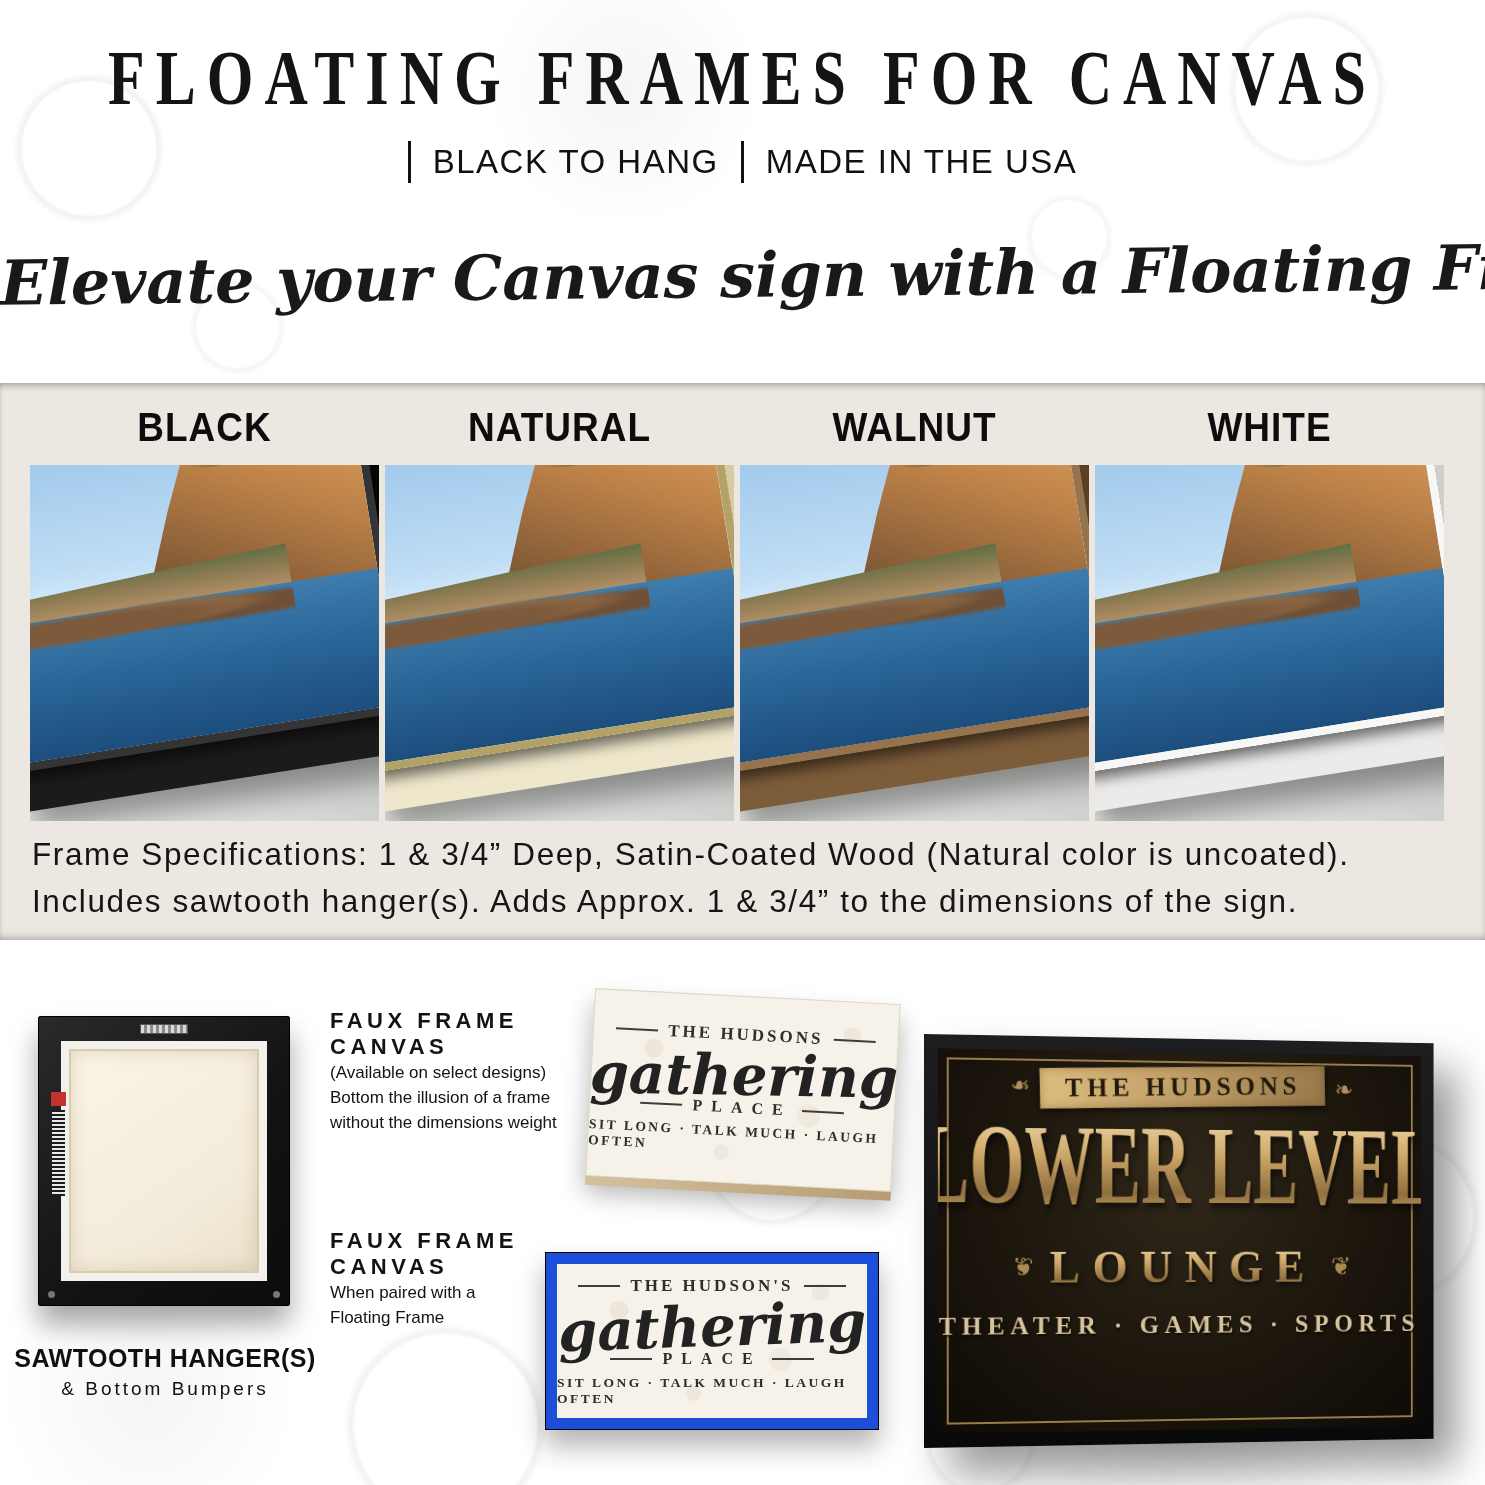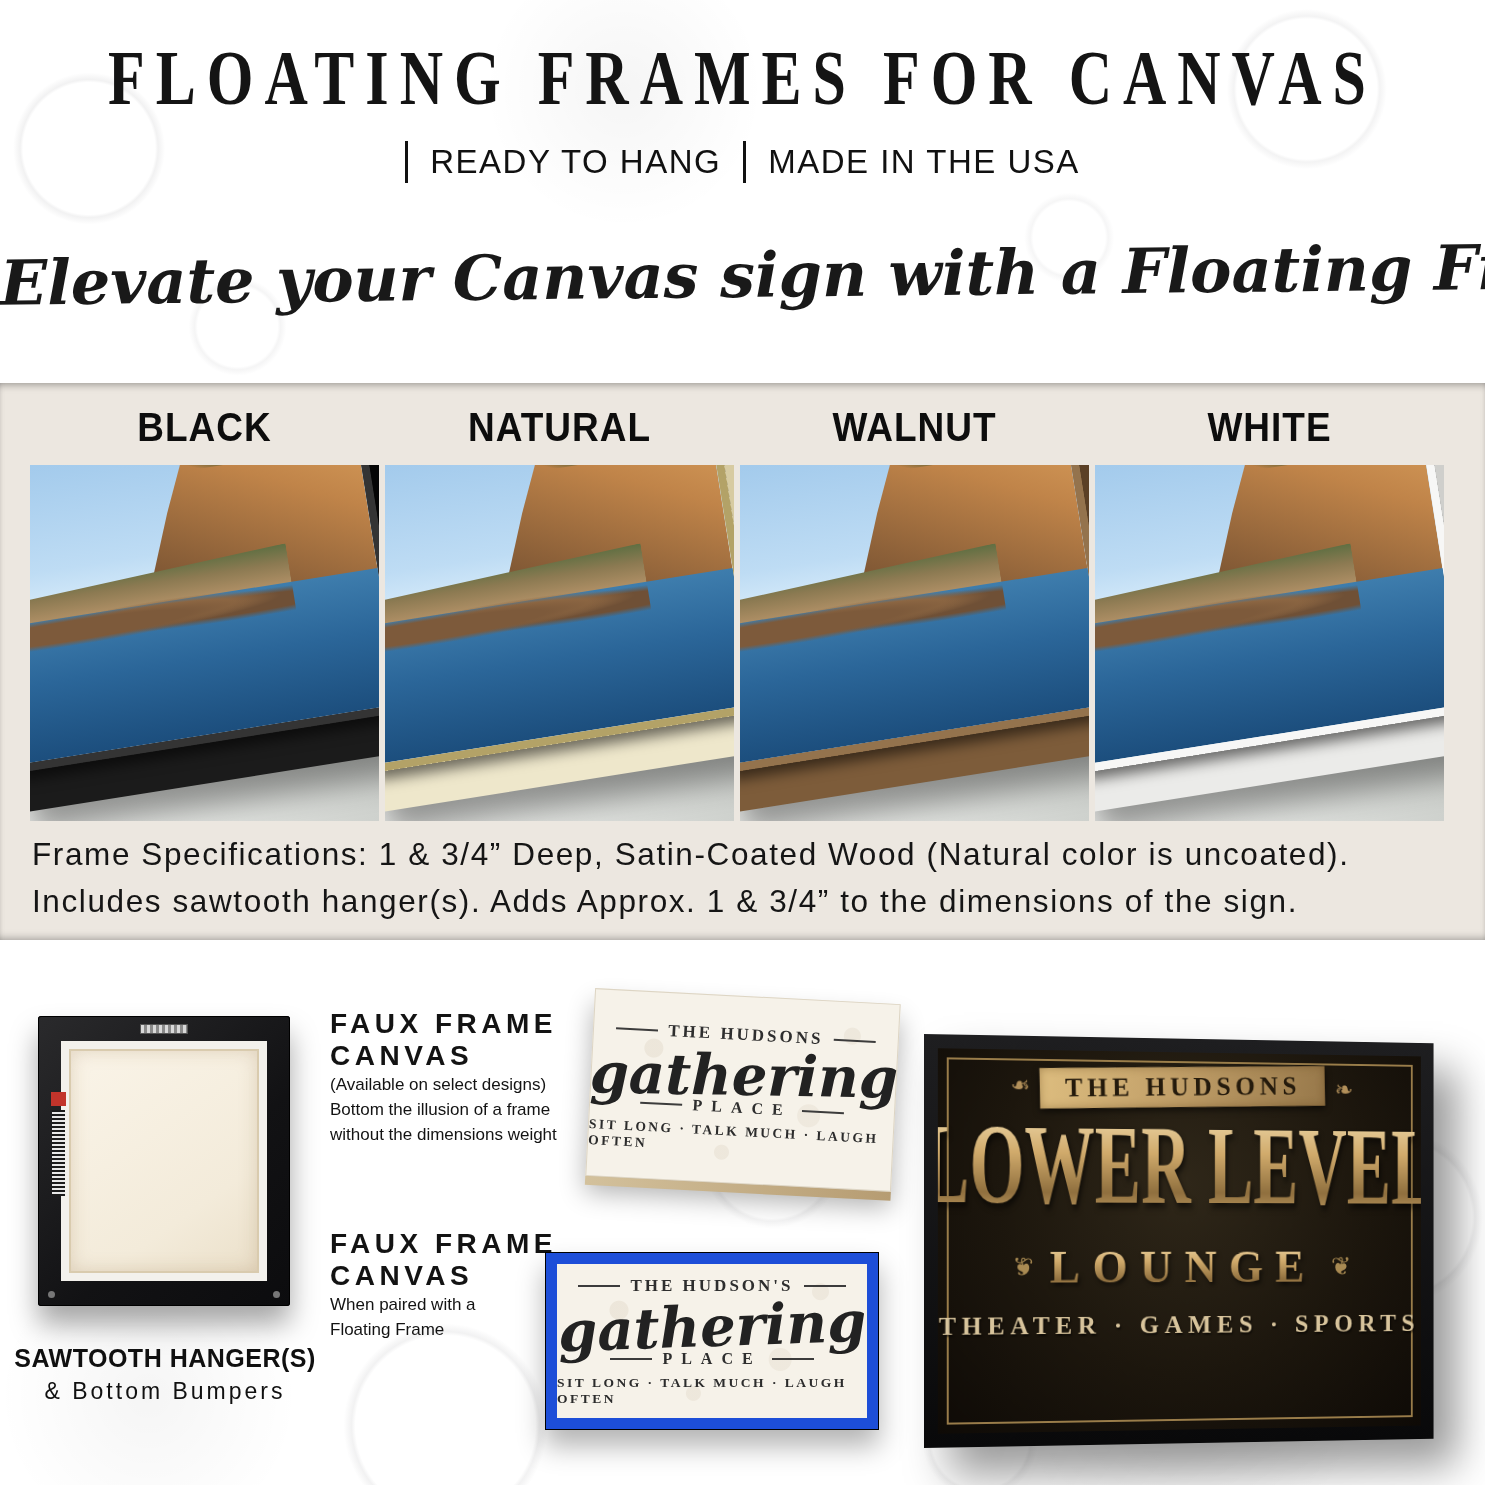--- a/index.html
+++ b/index.html
@@ -79,25 +79,25 @@
   .canvasback{position:absolute;inset:33px 31px;border:2px solid #d9cbae;
       background:linear-gradient(145deg,#faf4e8 0%,#f3ebda 70%,#ebe0ca 100%);
       box-shadow:inset 0 0 18px rgba(160,130,90,.28);}
   .barcode{position:absolute;left:14px;top:94px;width:13px;height:86px;
       background:repeating-linear-gradient(0deg,#1c1c1c 0 2px,#e9e9e9 2px 4px);}
   .redtag{position:absolute;left:13px;top:76px;width:15px;height:14px;background:#c2342b;}
   .screw{position:absolute;bottom:8px;width:7px;height:7px;border-radius:50%;background:#777;}
   .screw.l{left:10px;} .screw.r{right:10px;}
   .hanger-caption{position:absolute;left:0;top:404px;width:330px;text-align:center;color:#101010;}
   .hc-bold{font-weight:700;font-size:25px;letter-spacing:.5px;}
-  .hc-reg{font-size:23px;letter-spacing:3px;margin-top:5px;}
+  .hc-reg{font-size:19px;letter-spacing:3px;margin-top:5px;}
 
   .fauxblock{position:absolute;left:330px;width:270px;color:#131313;}
   .faux1{top:68px;} .faux2{top:288px;}
-  .faux-heading{font-weight:700;font-size:28px;letter-spacing:4.5px;}
+  .faux-heading{font-weight:700;font-size:22px;letter-spacing:4.5px;}
   .faux-line{font-size:17px;line-height:1.34;margin-top:2px;}
 
   
   .gsign{background-color:#f6f2e9;position:relative;display:flex;flex-direction:column;
      justify-content:center;align-items:center;color:#262626;
      background-image:radial-gradient(circle at 20% 30%, rgba(180,160,130,.14) 0 9px, transparent 10px),
                       radial-gradient(circle at 72% 62%, rgba(180,160,130,.11) 0 11px, transparent 12px),
                       radial-gradient(circle at 44% 84%, rgba(180,160,130,.13) 0 7px, transparent 8px),
                       radial-gradient(circle at 85% 18%, rgba(180,160,130,.12) 0 8px, transparent 9px);}
   .sign1{position:absolute;left:590px;top:56px;width:304px;height:186px;transform:rotate(3deg);
@@ -148,21 +148,21 @@
 </style>
 </head>
 <body>
 
 <div class="page">
 
   <div class="layer header">
     <div class="title">FLOATING FRAMES FOR CANVAS</div>
     <div class="subtitle">
       <span class="subtitle-divider"></span>
-      <span>READY TO HANG</span>
+      <span>BLACK TO HANG</span>
       <span class="subtitle-divider"></span>
       <span>MADE IN THE USA</span>
     </div>
     <div class="tagline">Elevate your Canvas sign with a Floating Frame!</div>
   </div>
 
   <div class="layer band">
     <div class="cols">
 
       <div class="frame-col" style="--face: #1b1b1b; --side: #050505; --lip: #343434;">

